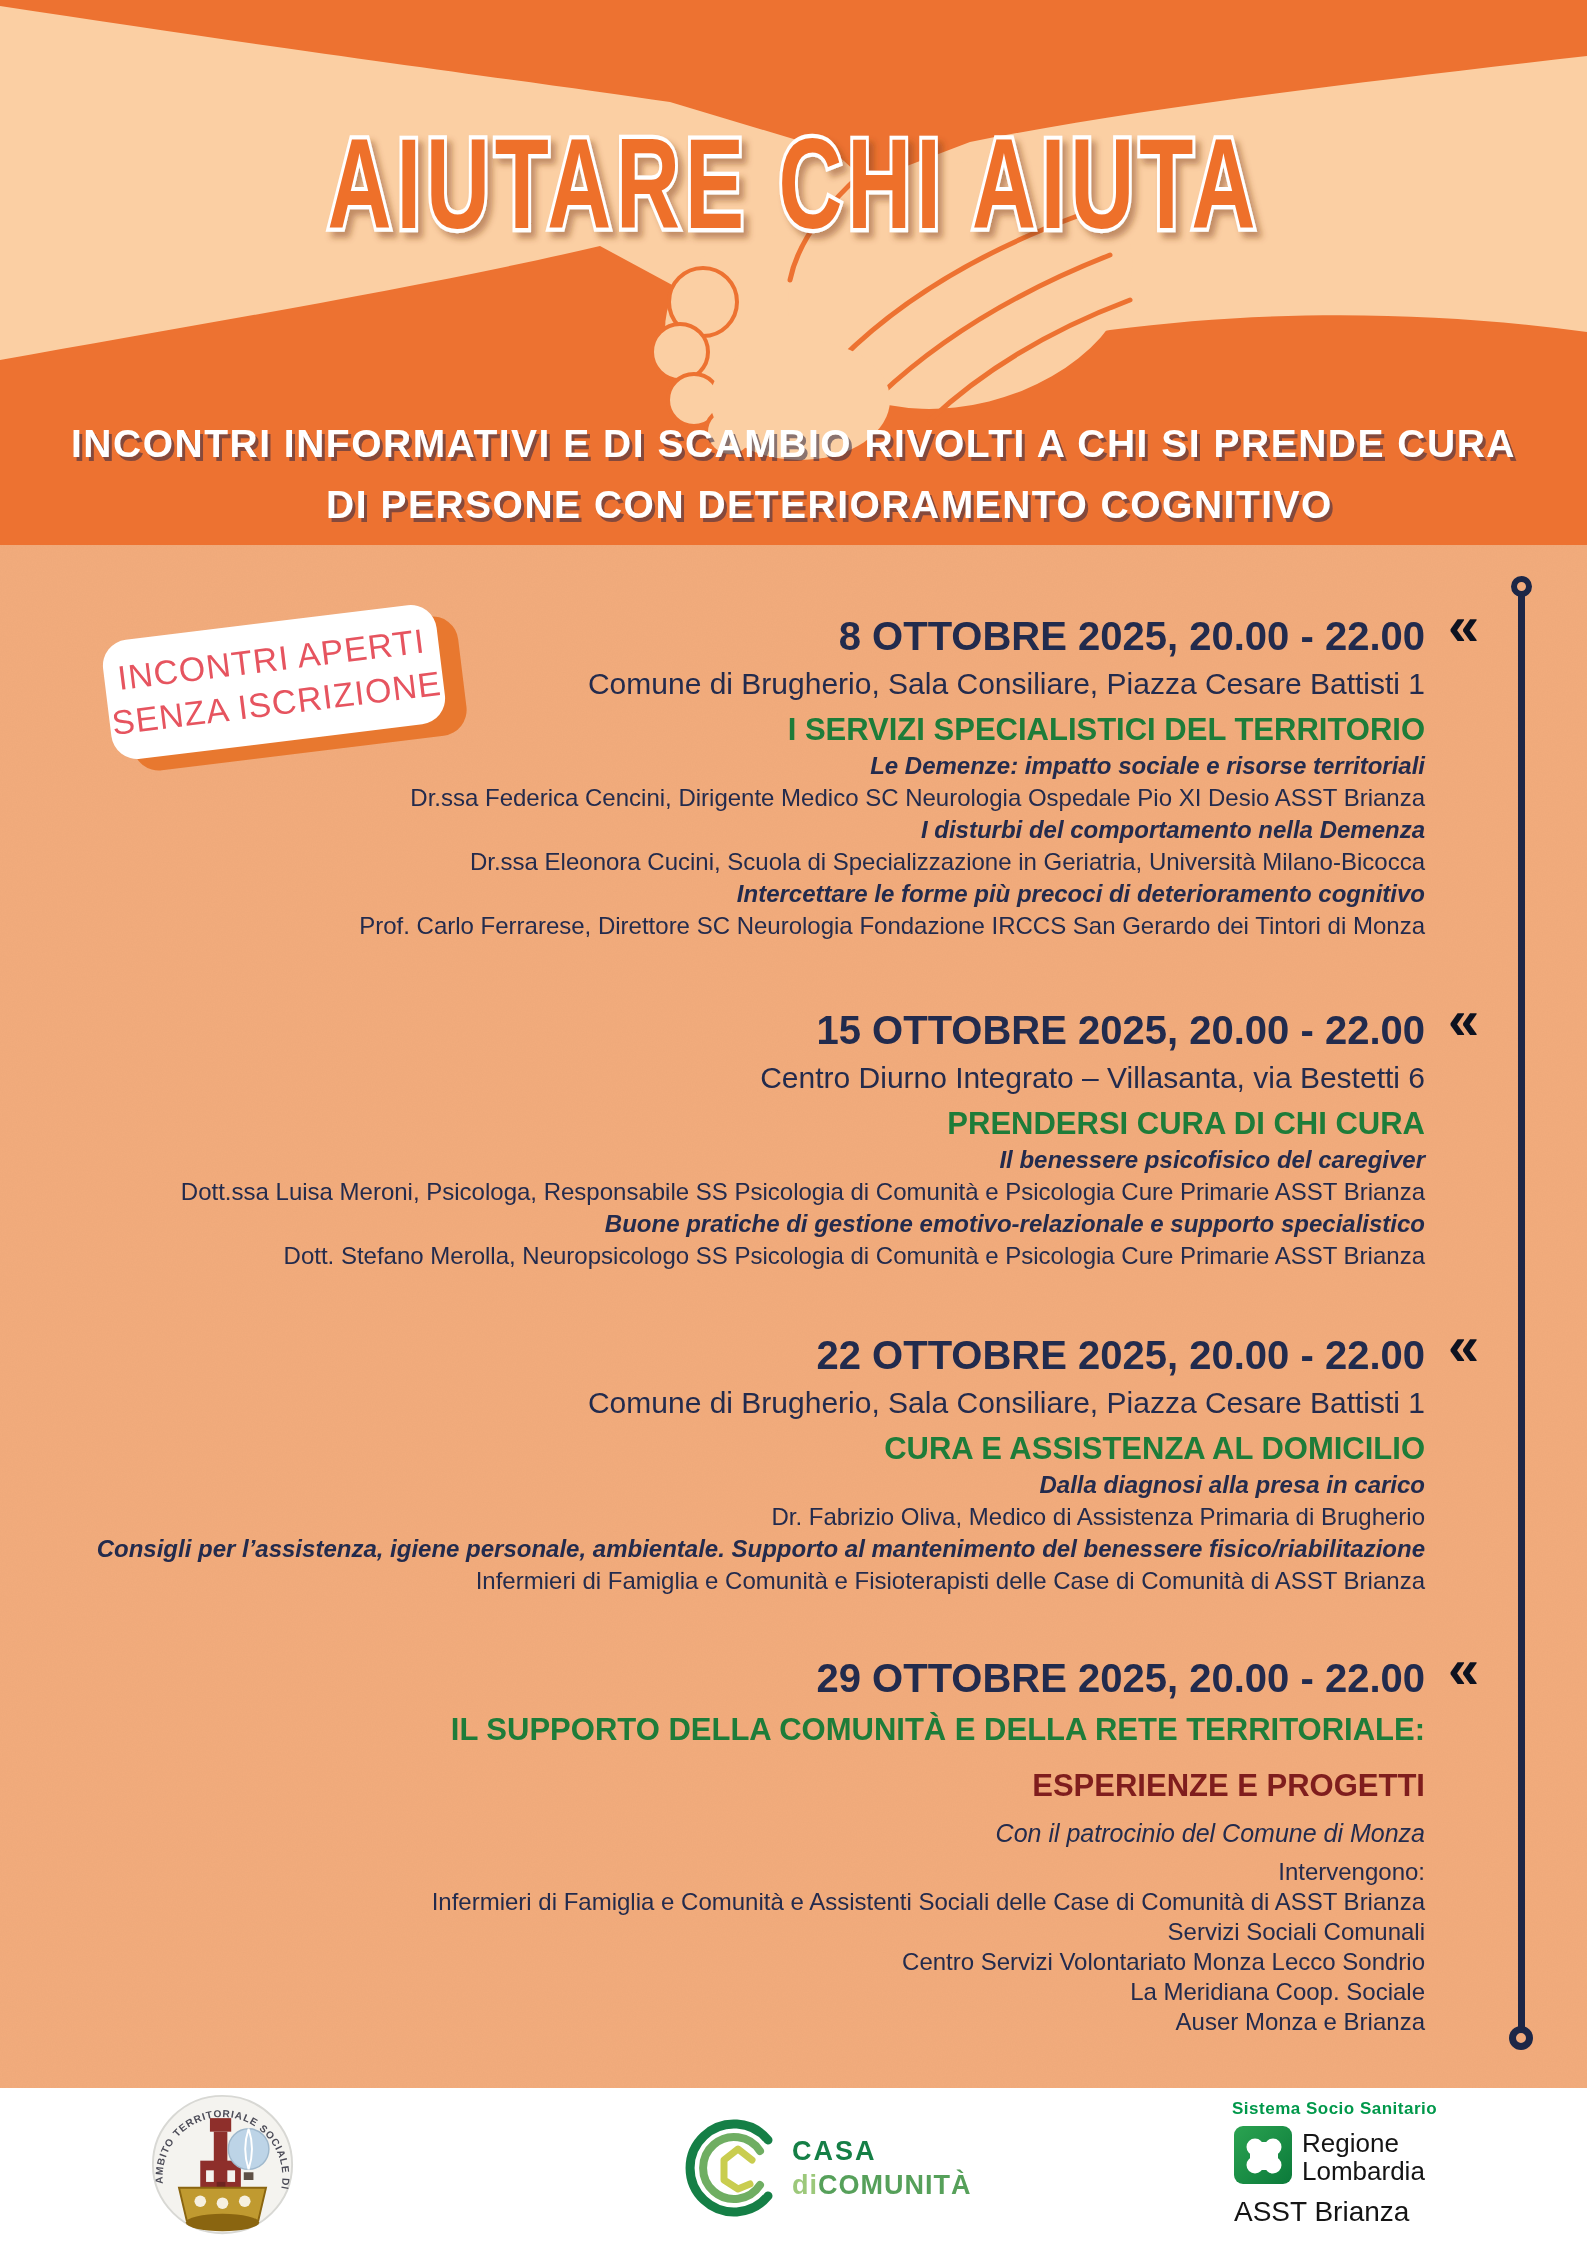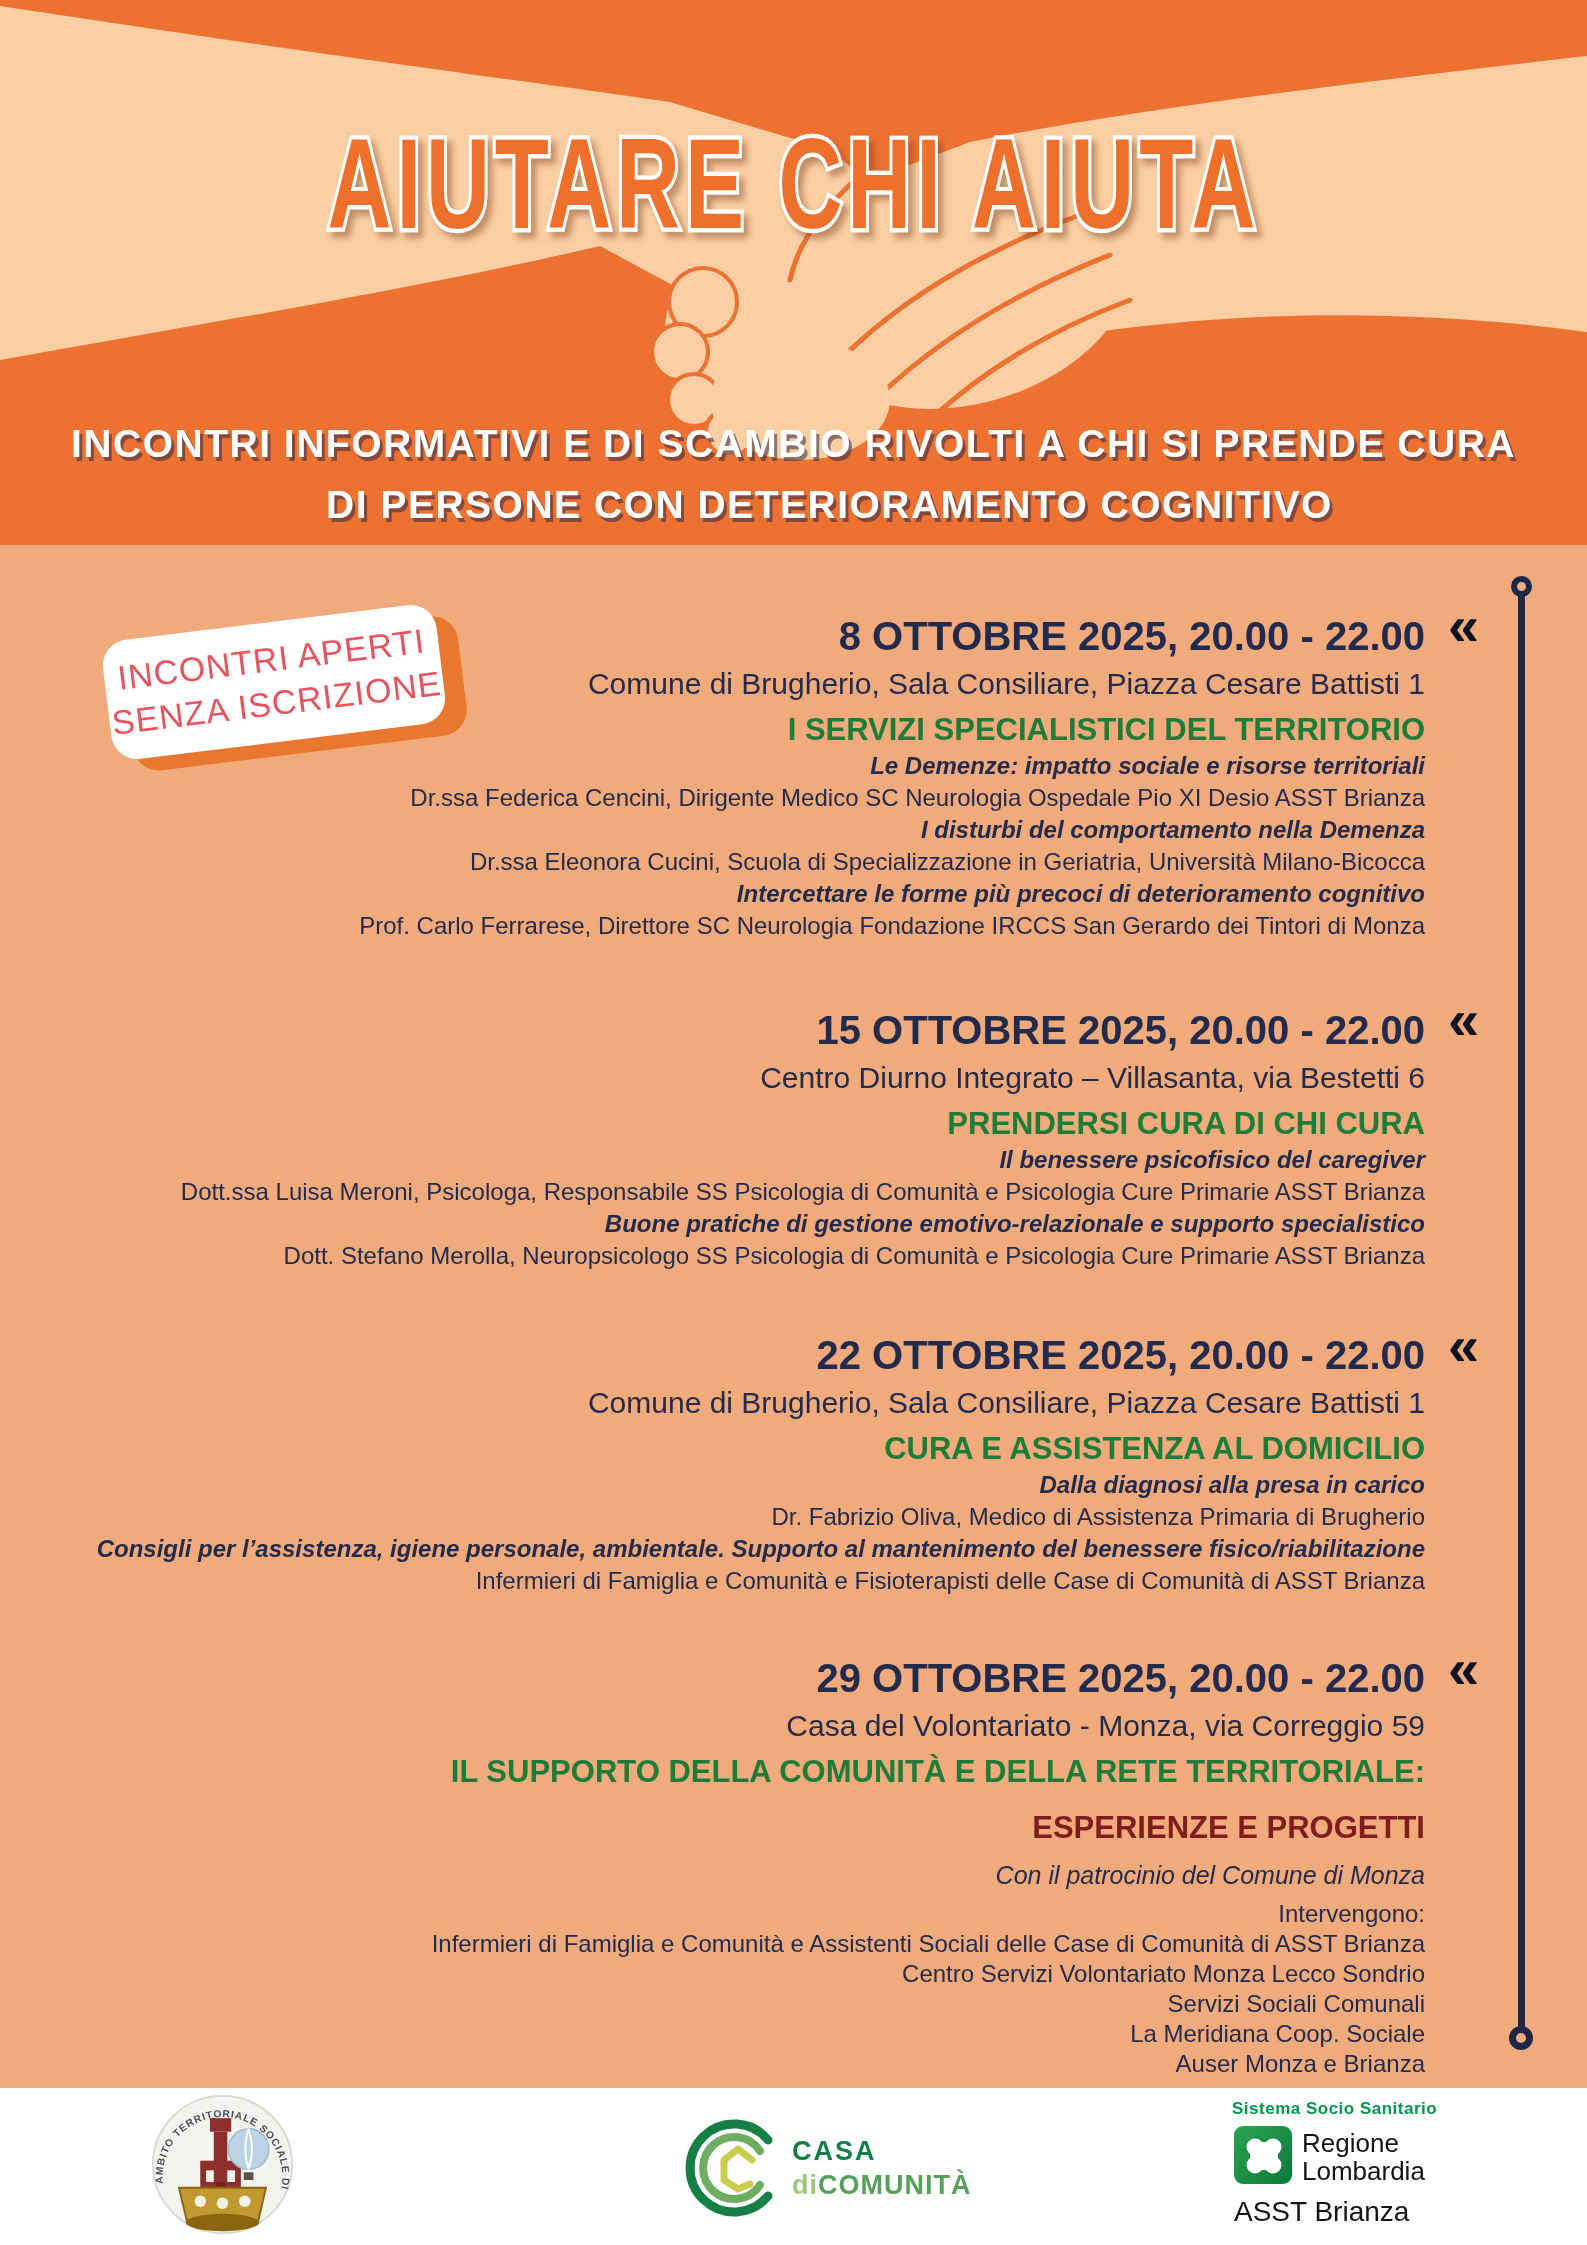--- a/index.html
+++ b/index.html
@@ -171,28 +171,27 @@
       <div class="tspeaker">Dr. Fabrizio Oliva, Medico di Assistenza Primaria di Brugherio</div>
     </div>
     <div class="talk">
       <div class="ttitle">Consigli per l’assistenza, igiene personale, ambientale. Supporto al mantenimento del benessere fisico/riabilitazione</div>
       <div class="tspeaker">Infermieri di Famiglia e Comunità e Fisioterapisti delle Case di Comunità di ASST Brianza</div>
     </div>
   </section>
 
   <section class="event" style="top:1655px">
     <div class="date">29 OTTOBRE 2025, 20.00 - 22.00</div>
-    <div class="venue">Casa del Volontariato - Monza, via Correggio 59</div>
     <div class="etitle">IL SUPPORTO DELLA COMUNITÀ E DELLA RETE TERRITORIALE:</div>
     <div class="etitle2">ESPERIENZE E PROGETTI</div>
     <div class="patrocinio">Con il patrocinio del Comune di Monza</div>
     <div class="intervengono">Intervengono:</div>
     <div class="participant">Infermieri di Famiglia e Comunità e Assistenti Sociali delle Case di Comunità di ASST Brianza</div>
+    <div class="participant">Servizi Sociali Comunali</div>
     <div class="participant">Centro Servizi Volontariato Monza Lecco Sondrio</div>
-    <div class="participant">Servizi Sociali Comunali</div>
     <div class="participant">La Meridiana Coop. Sociale</div>
     <div class="participant">Auser Monza e Brianza</div>
   </section>
 
   <div class="footer">
 
     <svg class="logo" style="left:150px; top:5px;" width="145" height="145" viewBox="0 0 150 150">
       <ellipse cx="75" cy="74" rx="72" ry="71" fill="#F4F3EF" stroke="#D8D8D4" stroke-width="2"></ellipse>
       <defs>
           <path id="arcTop" d="M 14,98 A 62,62 0 1 1 136,98" fill="none"></path>

